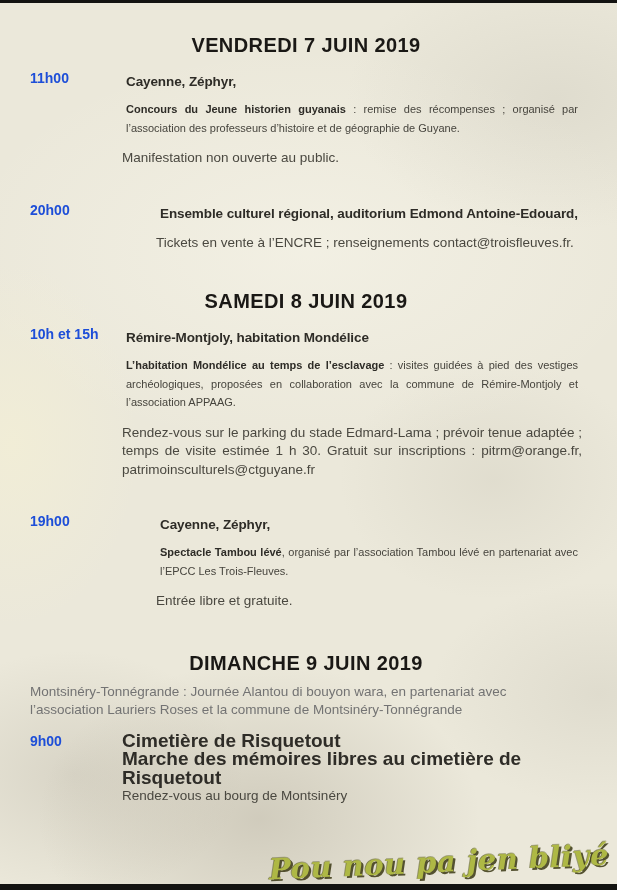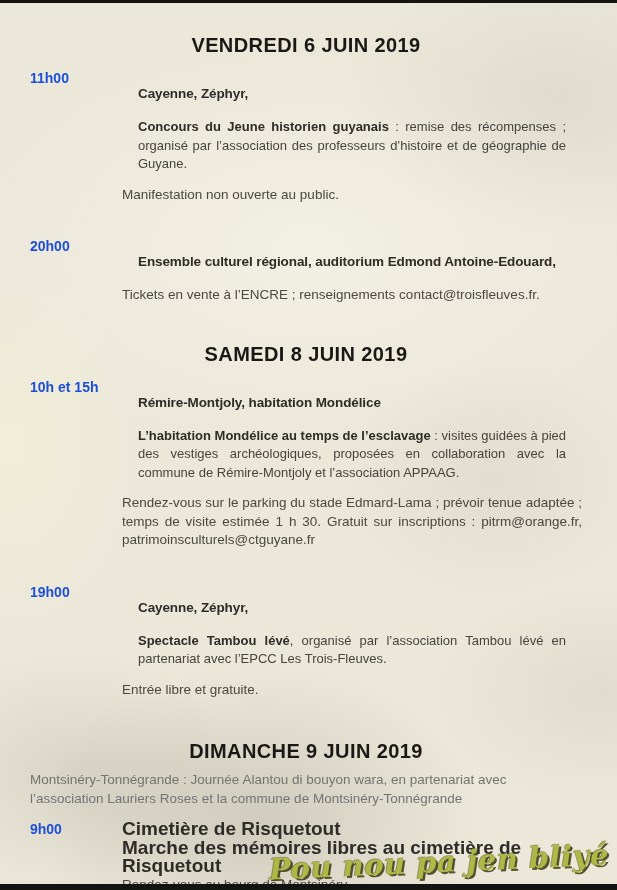--- a/index.html
+++ b/index.html
@@ -32,41 +32,41 @@
     font-weight:bold;
     letter-spacing:0.4px;
     color:#1a1815;
     margin:0;
   }
   .st-1{margin-top:30px;}
   .st-2{margin-top:37px;}
   .st-3{margin-top:40px;}
 
   .event{display:grid;grid-template-columns:92px 1fr;margin-top:12px;}
-  .event.gap{margin-top:33px;}
+  .event.gap{margin-top:33px;gap:34px;}
   .time{
     font-weight:bold;
     font-size:14px;
     line-height:17px;
     color:#1d4ed8;
     padding-top:1px;
   }
   .ebody{min-width:0;}
   .venue{
-    margin:16px;
+    margin:4px;
     font-weight:bold;
     font-size:13.5px;
     line-height:17px;
     letter-spacing:-0.1px;
     color:#2e2c27;
     white-space:nowrap;
   }
   .desc{
-    margin:10px 16px 0;
-    font-size:13px;
+    margin:10px 4px 0;
+    font-size:11px;
     line-height:18.5px;
     text-align:justify;
     color:#46443d;
   }
   .desc .lead{font-weight:bold;color:#2e2c27;}
   .note{
     margin:12px 0 0;
     font-size:13.5px;
     line-height:18.5px;
     text-align:justify;
@@ -104,21 +104,21 @@
     white-space:nowrap;
   }
 </style>
 </head>
 <body>
 
 <div class="bar top"></div>
 
 <div class="content">
 
-  <h2 class="section-title st-1">VENDREDI 6 JUIN 2019</h2>
+  <h2 class="section-title st-1">VENDREDI 7 JUIN 2019</h2>
 
   <div class="event">
     <div class="time">11h00</div>
     <div class="ebody">
       <p class="venue">Cayenne, Zéphyr,</p>
       <p class="desc"><span class="lead">Concours du Jeune historien guyanais</span><span> : remise des récompenses ; organisé par l’association des professeurs d’histoire et de géographie de Guyane.</span></p>
       <p class="note">Manifestation non ouverte au public.</p>
     </div>
   </div>
 

